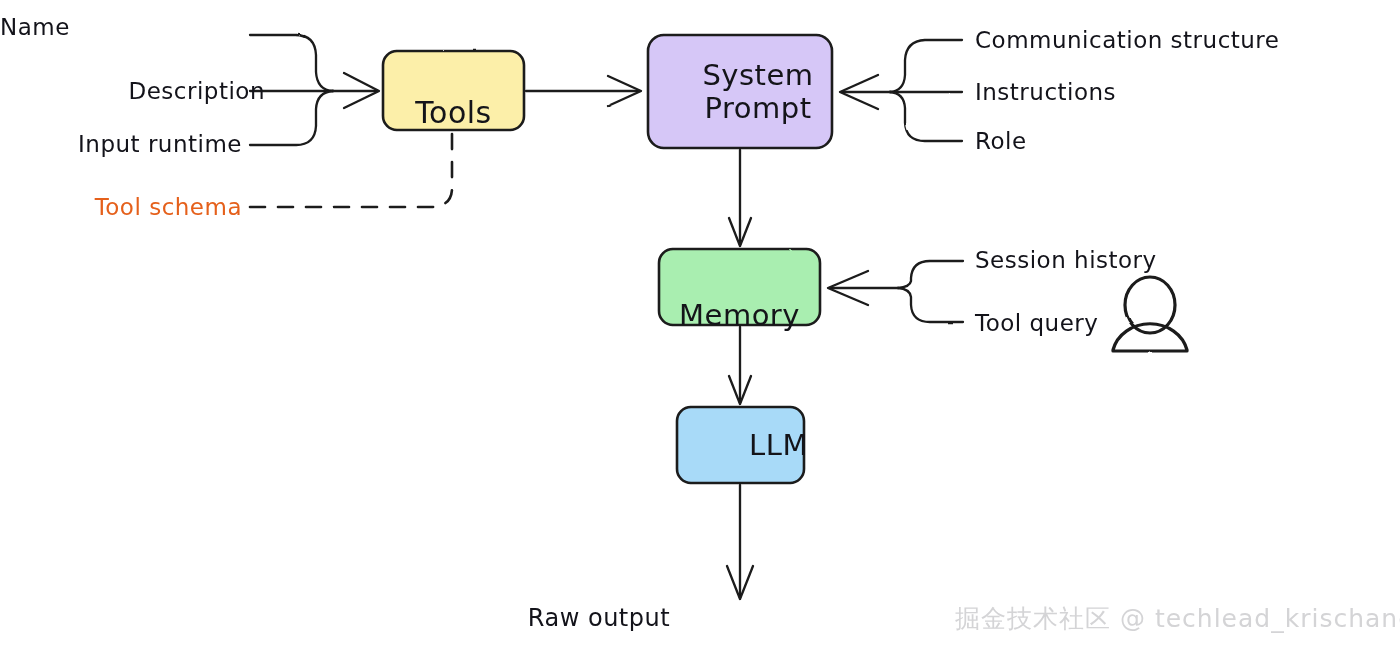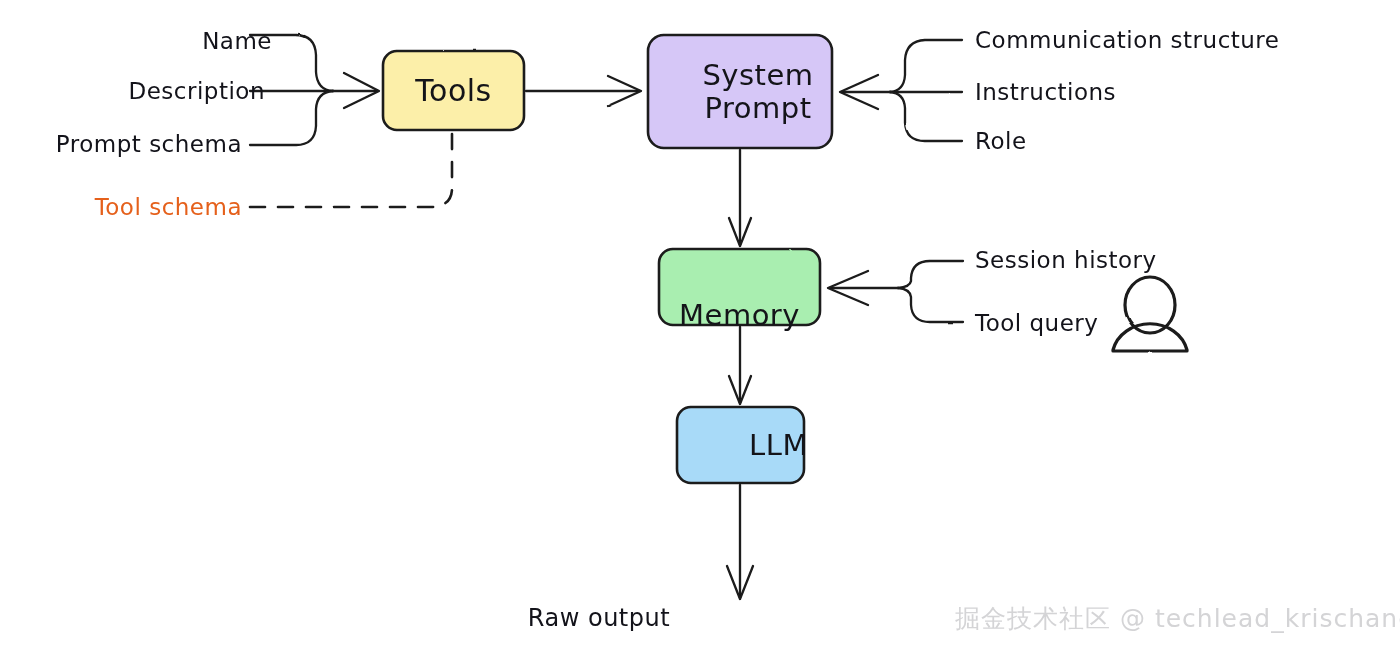--- a/index.html
+++ b/index.html
@@ -115,42 +115,42 @@
       <path d="M 729 376 L 740 404 L 751 376" fill="none" stroke="#1a1a1a" stroke-width="2.3" stroke-linecap="round" stroke-linejoin="round"></path>
 
       <path d="M 740 485 L 740 596" fill="none" stroke="#1a1a1a" stroke-width="2.3" stroke-linecap="round"></path>
       <path d="M 727 566 L 740 599 L 753 566" fill="none" stroke="#1a1a1a" stroke-width="2.3" stroke-linecap="round" stroke-linejoin="round"></path>
 
       <ellipse cx="1150" cy="305" rx="25" ry="28" fill="none" stroke="#1a1a1a" stroke-width="3.2"></ellipse>
       <path d="M 1113 350 A 38 34 0 0 1 1187 350 L 1187 351 L 1113 351 Z" fill="none" stroke="#1a1a1a" stroke-width="3.2" stroke-linejoin="round"></path>
     </g>
   </svg>
 
-  <div class="node-label" style="left:383px; top:51px; width:141px; height:79px; font-size:30px;">
+  <div class="node-label" style="left:383px; top:51px; width:141px; height:79px; font-size:30px;align-items:flex-end;">
     <span>Tools</span>
   </div>
 
   <div class="node-label" style="left:648px; top:35px; width:220px; height:113px; font-size:29px; flex-direction:column;">
     <span>System</span>
     <span>Prompt</span>
   </div>
 
   <div class="node-label" style="left:659px; top:249px; width:161px; height:76px; font-size:29px;margin-top:28px;">
     <span>Memory</span>
   </div>
 
   <div class="node-label" style="left:715px; top:407px; width:127px; height:76px; font-size:29px;">
     <span>LLM</span>
   </div>
 
-  <div class="hand-text side-label" style="left:0px; top:28px; width:242px; text-align:right;padding-left:30px;">Name</div>
+  <div class="hand-text side-label" style="left:0px; top:14px; width:242px; text-align:left;">Name</div>
 
   <div class="hand-text side-label" style="left:0px; top:78px; width:242px; text-align:right;margin-left:23px;">Description</div>
 
-  <div class="hand-text side-label" style="left:0px; top:131px; width:242px; text-align:right;">Prompt schema</div>
+  <div class="hand-text side-label" style="left:0px; top:131px; width:242px; text-align:right;">Input runtime</div>
 
   <div class="hand-text side-label" style="left:0px; top:194px; width:242px; text-align:right; color:#e5601b;">Tool schema</div>
 
   <div class="hand-text right-label" style="left:975px; top:27px;">Communication structure</div>
 
   <div class="hand-text right-label" style="left:975px; top:79px;">Instructions</div>
 
   <div class="hand-text right-label" style="left:975px; top:128px;">Role</div>
 
   <div class="hand-text right-label" style="left:975px; top:247px;">Session history</div>

